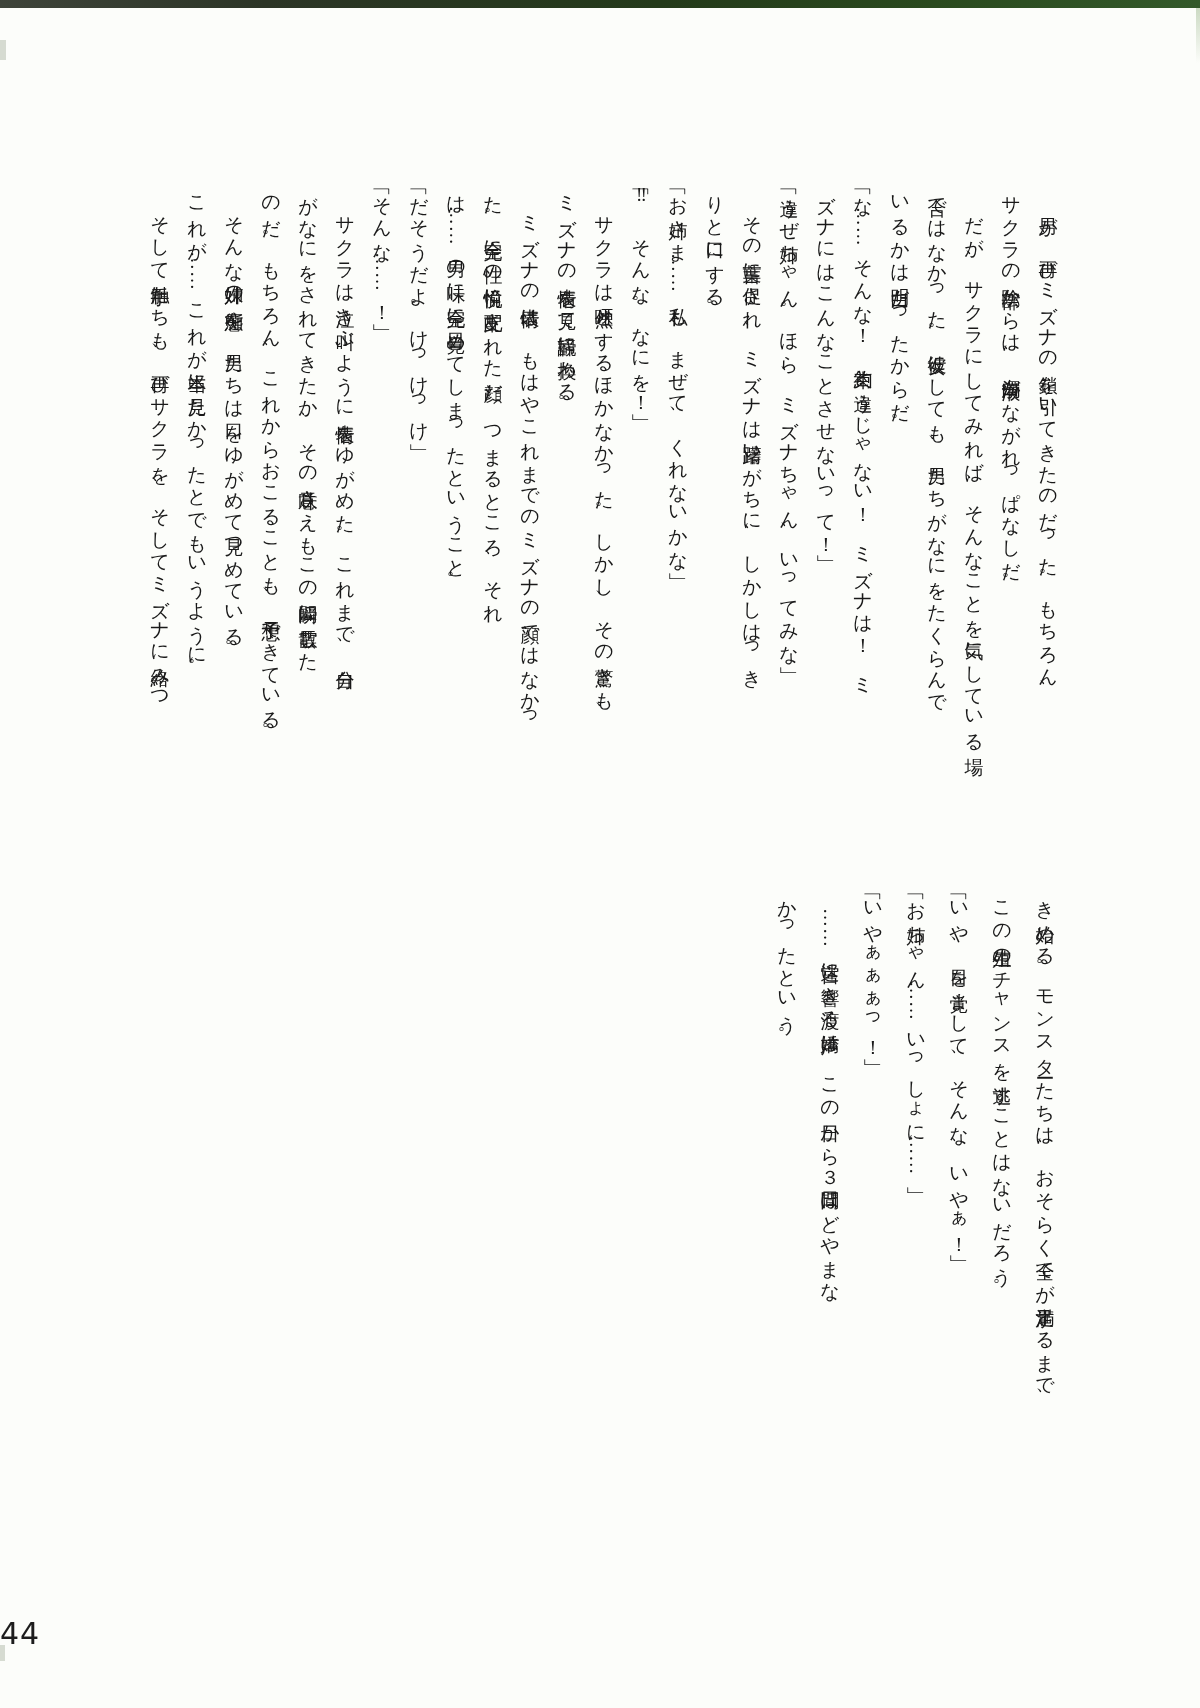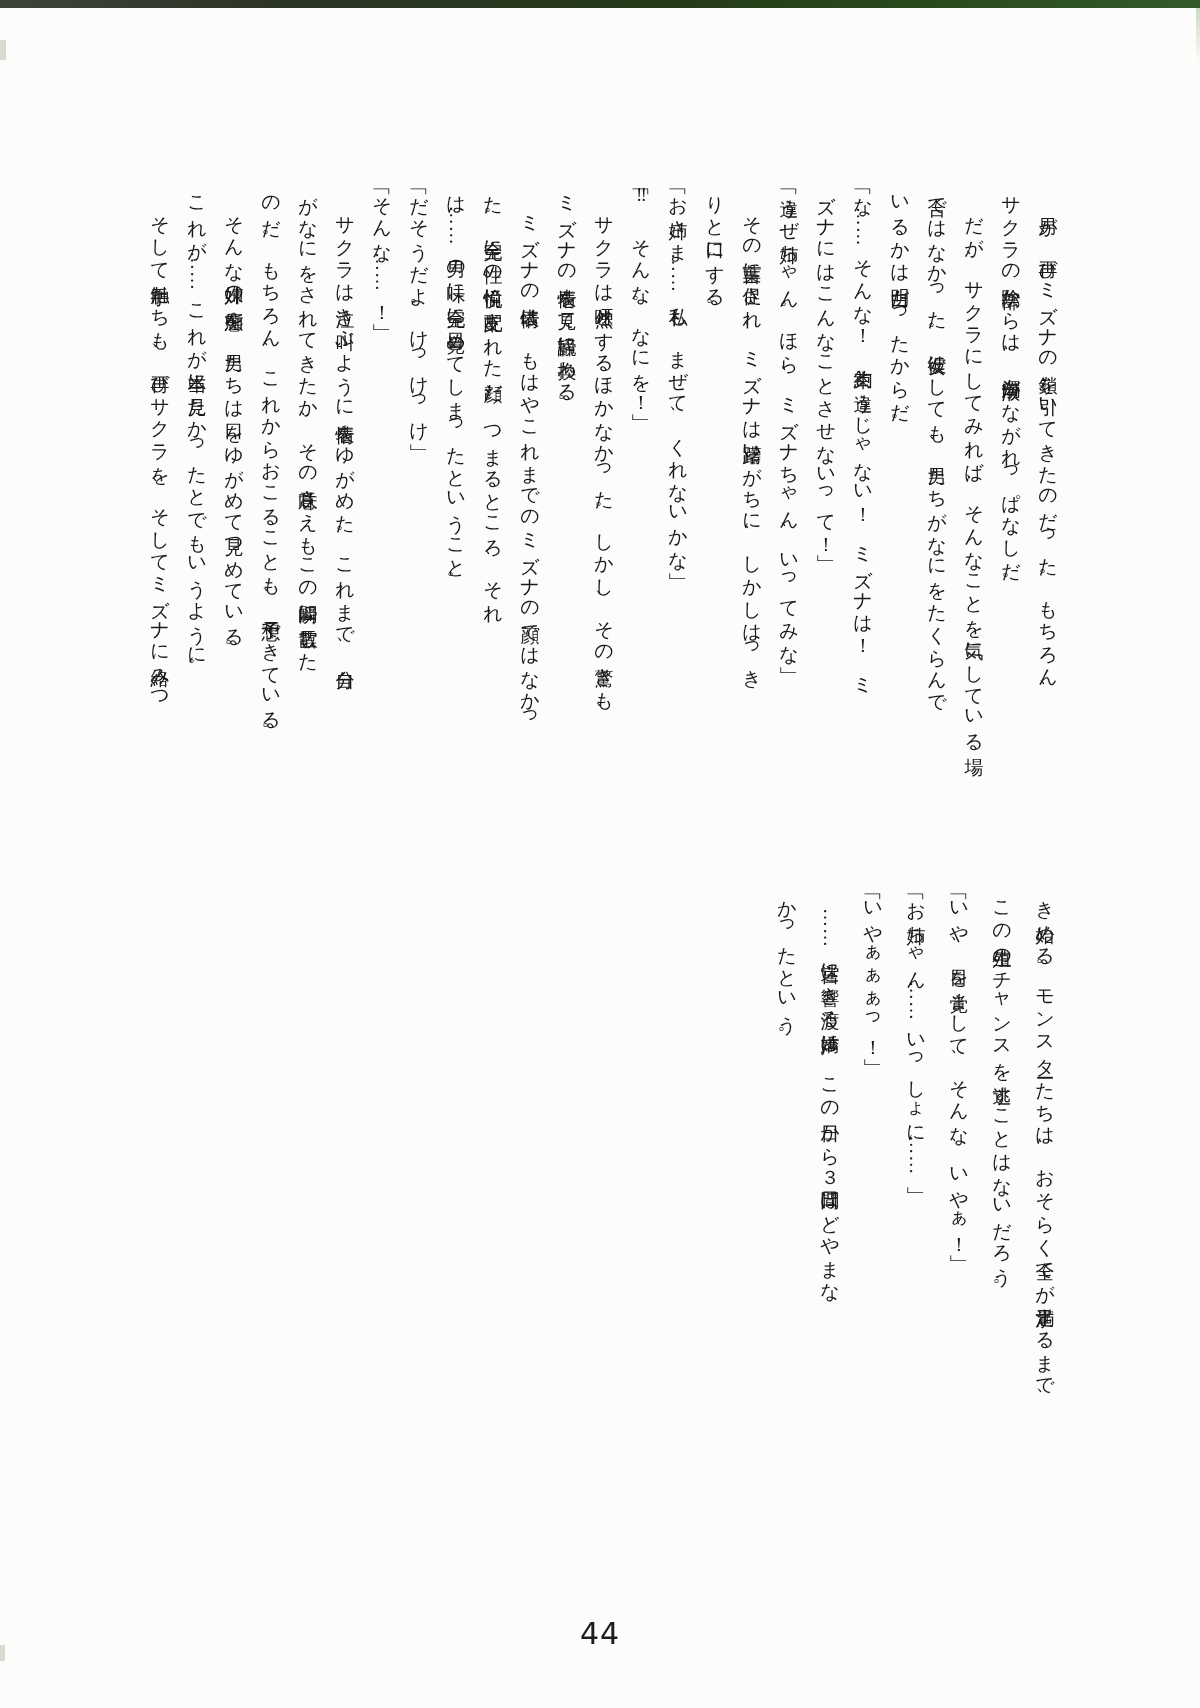--- a/index.html
+++ b/index.html
@@ -67,21 +67,20 @@
     height: 572px;
     line-height: 43px;       
   }
   .pstart { text-indent: 20px; }  
 
   .page-number {
     position: absolute;
     top: 1616px;
     left: 0;
     width: 1200px;
-    text-align: center;
     font-family: "DejaVu Sans", "Liberation Sans", sans-serif;
     font-size: 30px;
     letter-spacing: 1px;
     color: #1d1d1d;
   }
 </style>
 </head>
 <body>
 
 <div class="page">

